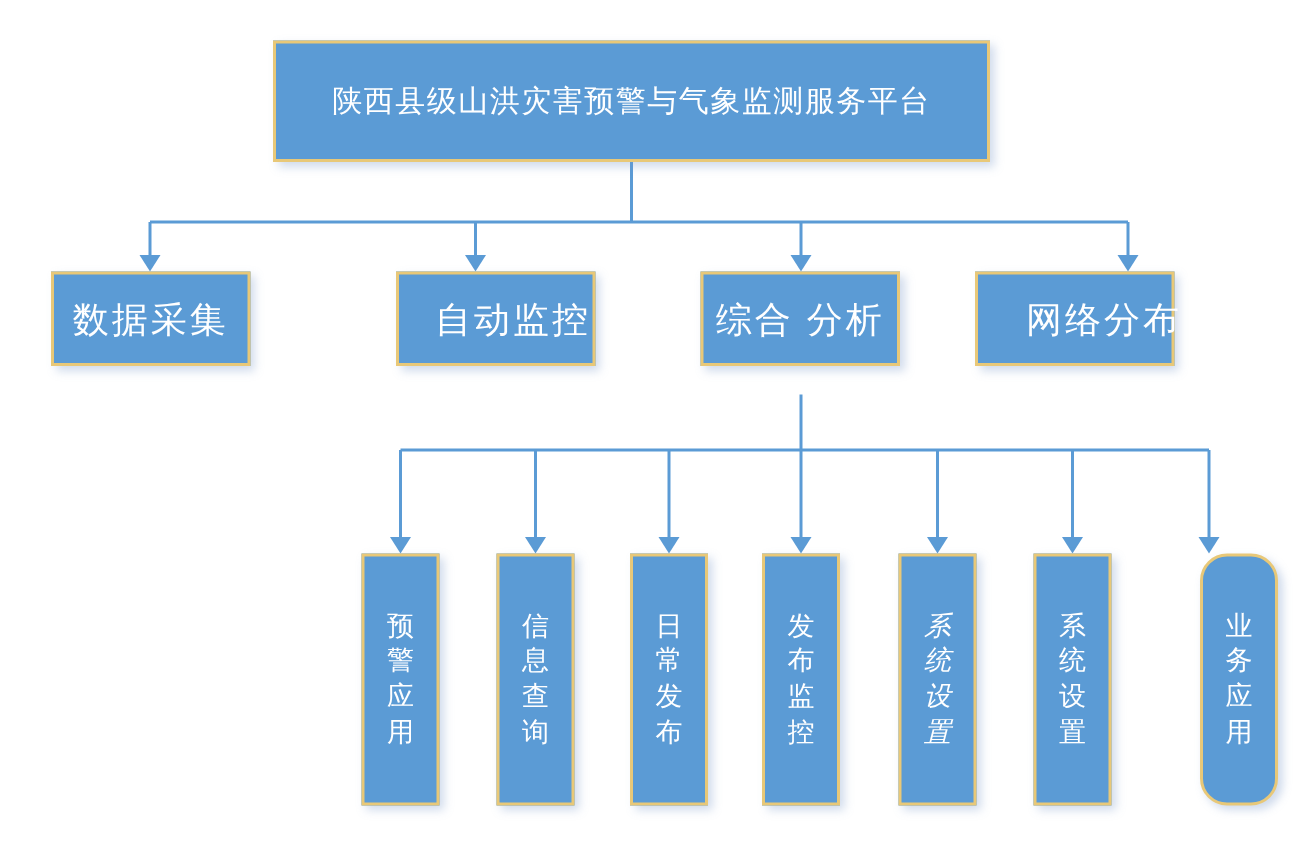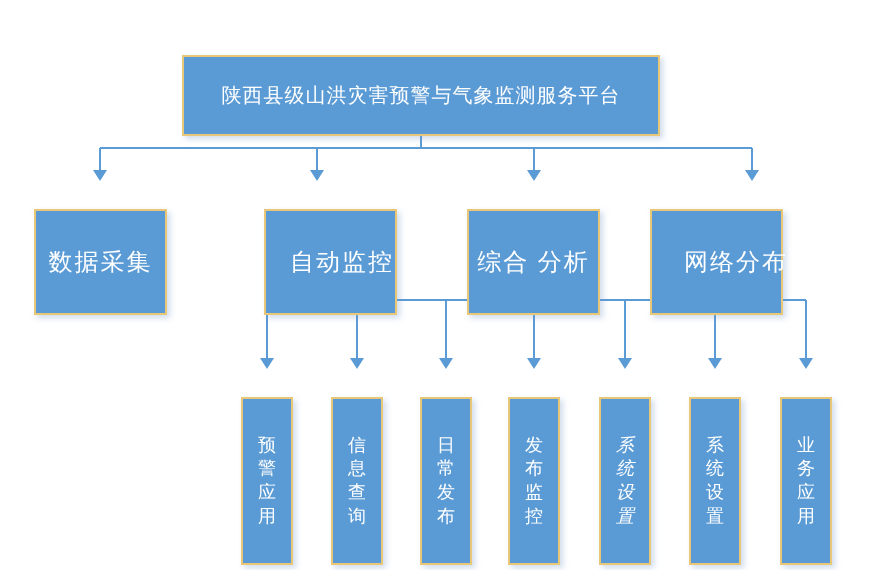--- a/index.html
+++ b/index.html
@@ -27,35 +27,34 @@
     position: absolute;
     background: #5B9BD5;
     border: 2px solid #E8C878;
     box-sizing: border-box;
     color: #ffffff;
     display: flex;
     align-items: center;
     justify-content: center;
     text-align: center;
     box-shadow: 3px 3px 6px rgba(120, 152, 200, 0.35);
-    margin-top: 28px;
   }
   .node-root {
     left: 182px;
     top: 27px;
     width: 478px;
     height: 81px;
     font-size: 20px;
     letter-spacing: 1px;
     white-space: nowrap;
   }
   .node-l2 {
     top: 181px;
     width: 133px;
-    height: 106px;
+    height: 63px;
     font-size: 24px;
     letter-spacing: 2px;
     white-space: pre;
   }
   .l2-0 { left:  34px; }
   .l2-1 { left: 264px; padding-left: 23px; }
   .l2-2 { left: 467px; }
   .l2-3 { left: 650px; padding-left: 39px; }
   .node-l3 {
     top: 369px;
@@ -70,21 +69,21 @@
     line-height: 1.32;
     word-break: break-all;
     text-align: center;
   }
   .l3-0 { left: 241px; }
   .l3-1 { left: 331px; }
   .l3-2 { left: 420px; }
   .l3-3 { left: 508px; }
   .l3-4 { left: 599px; font-style: italic; }
   .l3-5 { left: 689px; }
-  .l3-6 { left: 780px; }
+  .l3-6 { left: 800px; border-radius: 18px; }
 </style>
 </head>
 <body>
 
 <div class="canvas">
 
   <svg class="connectors" viewBox="0 0 869 570" xmlns="http://www.w3.org/2000/svg">
     <g stroke="#5B9BD5" stroke-width="2" fill="none">
 
       <path d="M421 108 V148"></path>

